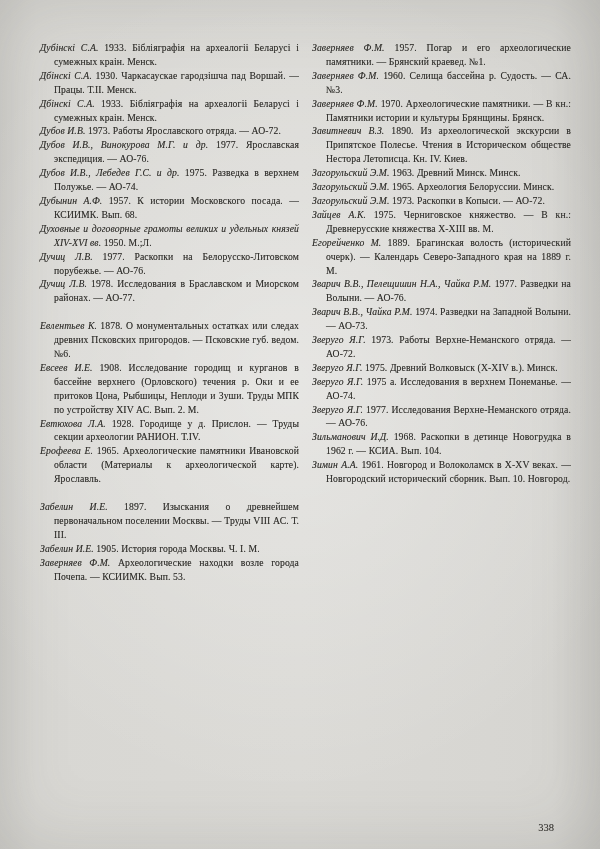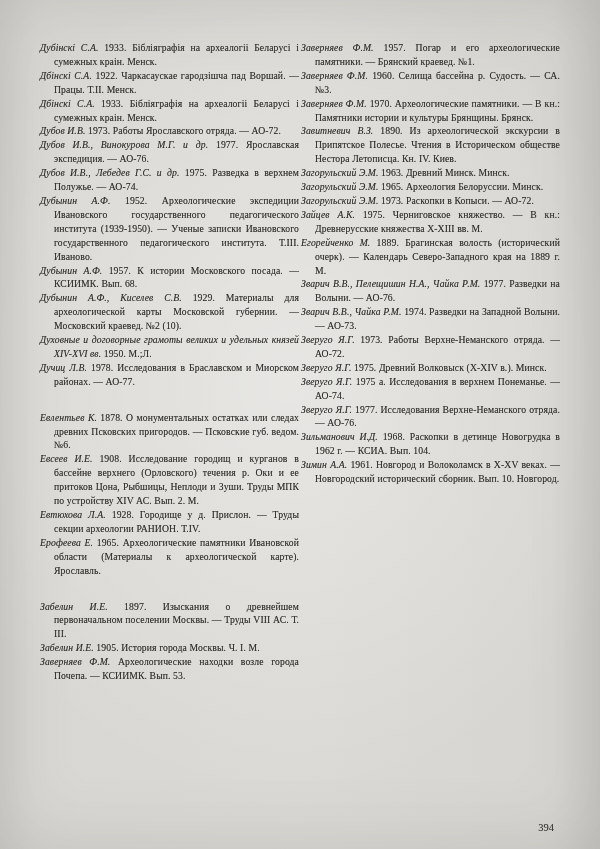--- a/index.html
+++ b/index.html
@@ -18,40 +18,40 @@
     width: 600px;
     height: 849px;
     background:
       radial-gradient(ellipse 90% 70% at 48% 45%, rgba(255,255,255,0.35), rgba(255,255,255,0) 70%),
       linear-gradient(90deg, #d2d1cd 0%, #d8d7d3 6%, #dad9d5 50%, #d6d5d1 92%, #cbcac6 100%);
     box-shadow: inset 0 0 70px rgba(90,88,82,0.18);
     box-sizing: border-box;
   }
   .columns {
     display: flex;
-    gap: 2px;
+    gap: 13px;
     padding: 41px 30px 0 40px;
   }
   .col {
     width: 259px;
     flex: 0 0 259px;
   }
   p.entry {
     margin: 0;
     padding-left: 14px;
     text-indent: -14px;
     font-size: 9.7px;
     line-height: 13.9px;
     letter-spacing: 0.1px;
     text-align: justify;
     color: #32312e;
     text-shadow: 0 0 0.6px rgba(70,68,62,0.55);
   }
   p.entry.gap {
-    margin-top: 22px;
+    margin-top: 14px;
   }
   .author {
     font-style: italic;
   }
   .page-number {
     position: absolute;
     right: 46px;
     bottom: 16px;
     font-size: 10.5px;
     color: #3a3936;
@@ -59,38 +59,37 @@
   }
 </style>
 </head>
 <body>
 
 <div class="page">
   <div class="columns">
     <div class="col">
   <p class="entry"><span class="author">Дубінскі С.А. </span><span>1933. Бібліяграфія на археалогіі Беларусі і сумежных краін. Менск.</span></p>
 
-  <p class="entry"><span class="author">Дбінскі С.А. </span><span>1922. Чаркасаускае гародзішча пад Воршай. — Працы. Т.II. Менск.</span></p>
+  <p class="entry"><span class="author">Дбінскі С.А. </span><span>1930. Чаркасаускае гародзішча пад Воршай. — Працы. Т.II. Менск.</span></p>
 
   <p class="entry"><span class="author">Дбінскі С.А. </span><span>1933. Бібліяграфія на археалогіі Беларусі і сумежных краін. Менск.</span></p>
 
   <p class="entry"><span class="author">Дубов И.В. </span><span>1973. Работы Ярославского отряда. — АО-72.</span></p>
 
   <p class="entry"><span class="author">Дубов И.В., Винокурова М.Г. и др. </span><span>1977. Ярославская экспедиция. — АО-76.</span></p>
 
   <p class="entry"><span class="author">Дубов И.В., Лебедев Г.С. и др. </span><span>1975. Разведка в верхнем Полужье. — АО-74.</span></p>
 
-  <p class="entry"><span class="author">Дубынин А.Ф. </span><span>1952. Археологические экспедиции Ивановского государственного педагогического института (1939-1950). — Ученые записки Ивановского государственного педагогического института. Т.III. Иваново.</span></p>
 
   <p class="entry"><span class="author">Дубынин А.Ф. </span><span>1957. К истории Московского посада. — КСИИМК. Вып. 68.</span></p>
 
-  <p class="entry"><span class="author">Дубынин А.Ф., Киселев С.В. </span><span>1929. Материалы для археологической карты Московской губернии. — Московский краевед. №2 (10).</span></p>
 
   <p class="entry"><span class="author">Духовные и договорные грамоты великих и удельных князей XIV-XVI вв. </span><span>1950. М.;Л.</span></p>
 
+  <p class="entry"><span class="author">Дучиц Л.В. </span><span>1977. Раскопки на Белорусско-Литовском порубежье. — АО-76.</span></p>
 
   <p class="entry"><span class="author">Дучиц Л.В. </span><span>1978. Исследования в Браславском и Миорском районах. — АО-77.</span></p>
 
   <p class="entry gap"><span class="author">Евлентьев К. </span><span>1878. О монументальных остатках или следах древних Псковских пригородов. — Псковские губ. ведом. №6.</span></p>
 
   <p class="entry"><span class="author">Евсеев И.Е. </span><span>1908. Исследование городищ и курганов в бассейне верхнего (Орловского) течения р. Оки и ее притоков Цона, Рыбшицы, Неплоди и Зуши. Труды МПК по устройству XIV АС. Вып. 2. М.</span></p>
 
   <p class="entry"><span class="author">Евтюхова Л.А. </span><span>1928. Городище у д. Прислон. — Труды секции археологии РАНИОН. Т.IV.</span></p>
 
 
@@ -135,14 +134,14 @@
 
   <p class="entry"><span class="author">Зверуго Я.Г. </span><span>1975 а. Исследования в верхнем Понеманье. — АО-74.</span></p>
 
   <p class="entry"><span class="author">Зверуго Я.Г. </span><span>1977. Исследования Верхне-Неманского отряда. — АО-76.</span></p>
 
   <p class="entry"><span class="author">Зильманович И.Д. </span><span>1968. Раскопки в детинце Новогрудка в 1962 г. — КСИА. Вып. 104.</span></p>
 
   <p class="entry"><span class="author">Зимин А.А. </span><span>1961. Новгород и Волоколамск в X-XV веках. — Новгородский исторический сборник. Вып. 10. Новгород.</span></p>
 </div>
   </div>
-  <div class="page-number">394</div>
+  <div class="page-number">338</div>
 </div>
 
 </body></html>

